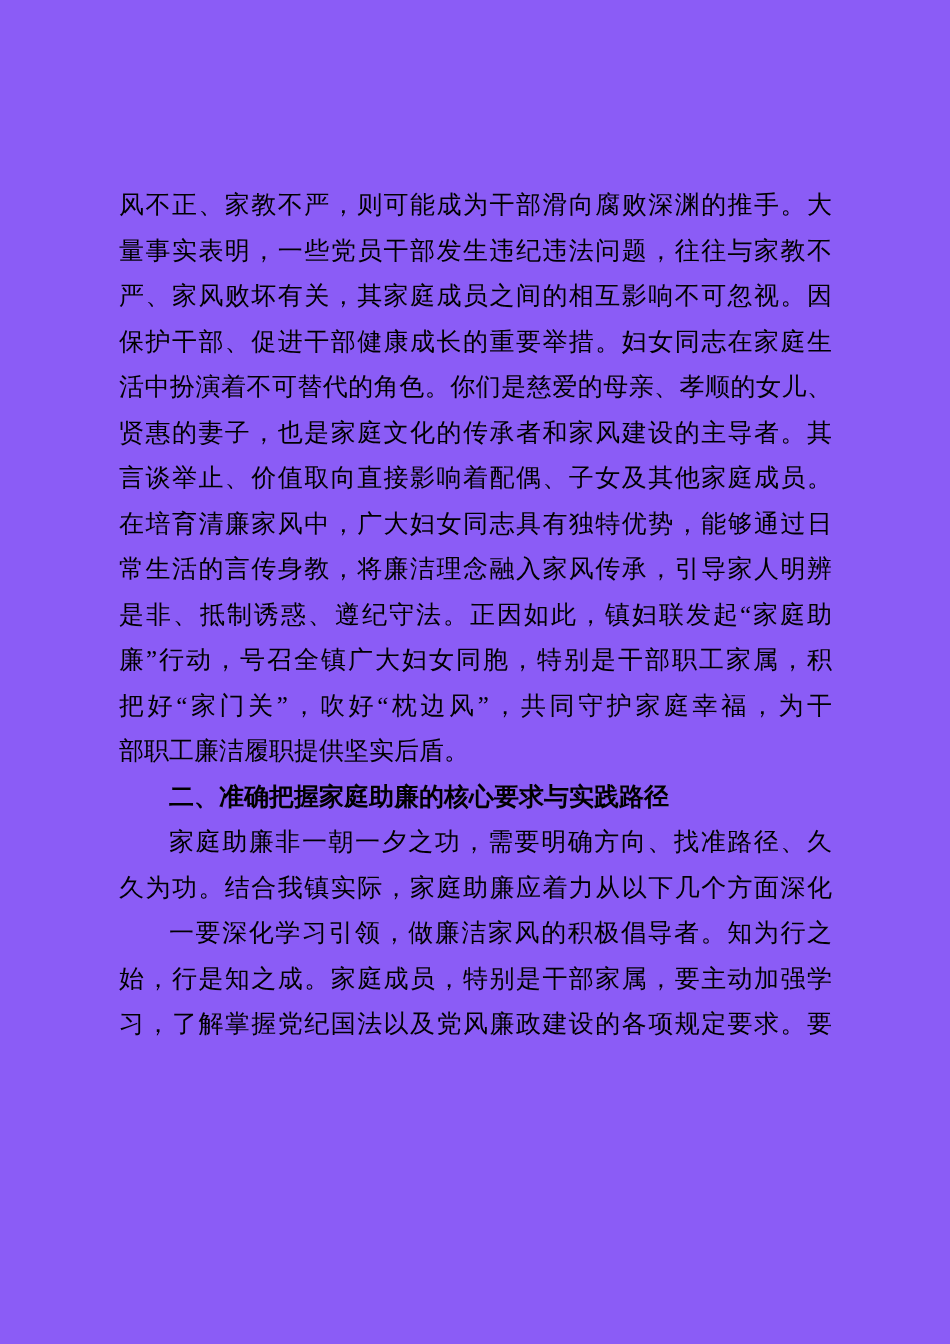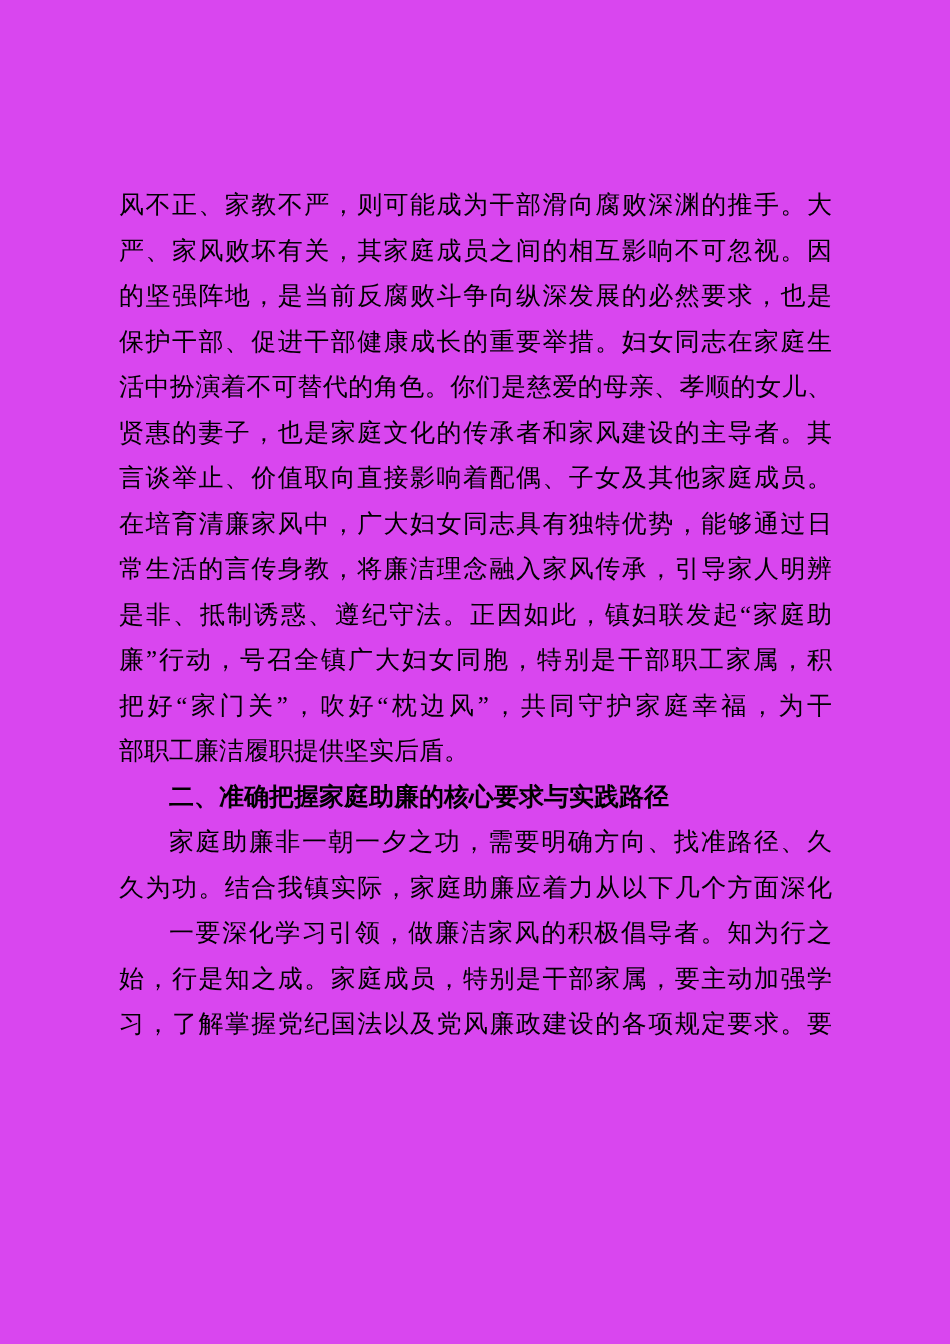--- a/index.html
+++ b/index.html
@@ -4,21 +4,21 @@
 <style>
   html, body {
     margin: 0;
     padding: 0;
     background: #ffffff;
   }
   .page {
     position: relative;
     width: 950px;
     height: 1344px;
-    background: #d946ef;
+    background: #8b5cf6;
     overflow: hidden;
   }
   .doc-text {
     position: absolute;
     left: 119px;
     top: 182px;
     width: 713px;
     font-family: "Liberation Serif", "DejaVu Serif", serif;
     font-size: 25px;
     line-height: 45.5px;
@@ -44,22 +44,22 @@
     text-align: center;
     text-align-last: left;
   }
 </style>
 </head>
 <body>
 
 <div class="page">
   <div class="doc-text">
     <div class="line">风不正、家教不严，则可能成为干部滑向腐败深渊的推手。大</div>
+    <div class="line">量事实表明，一些党员干部发生违纪违法问题，往往与家教不</div>
     <div class="line">严、家风败坏有关，其家庭成员之间的相互影响不可忽视。因</div>
-    <div class="line">的坚强阵地，是当前反腐败斗争向纵深发展的必然要求，也是</div>
     <div class="line">保护干部、促进干部健康成长的重要举措。妇女同志在家庭生</div>
     <div class="line">活中扮演着不可替代的角色。你们是慈爱的母亲、孝顺的女儿、</div>
     <div class="line">贤惠的妻子，也是家庭文化的传承者和家风建设的主导者。其</div>
     <div class="line">言谈举止、价值取向直接影响着配偶、子女及其他家庭成员。</div>
     <div class="line">在培育清廉家风中，广大妇女同志具有独特优势，能够通过日</div>
     <div class="line">常生活的言传身教，将廉洁理念融入家风传承，引导家人明辨</div>
     <div class="line">是非、抵制诱惑、遵纪守法。正因如此，镇妇联发起“家庭助</div>
     <div class="line">廉”行动，号召全镇广大妇女同胞，特别是干部职工家属，积</div>
     <div class="line">把好“家门关”，吹好“枕边风”，共同守护家庭幸福，为干</div>
     <div class="line left">部职工廉洁履职提供坚实后盾。</div>

